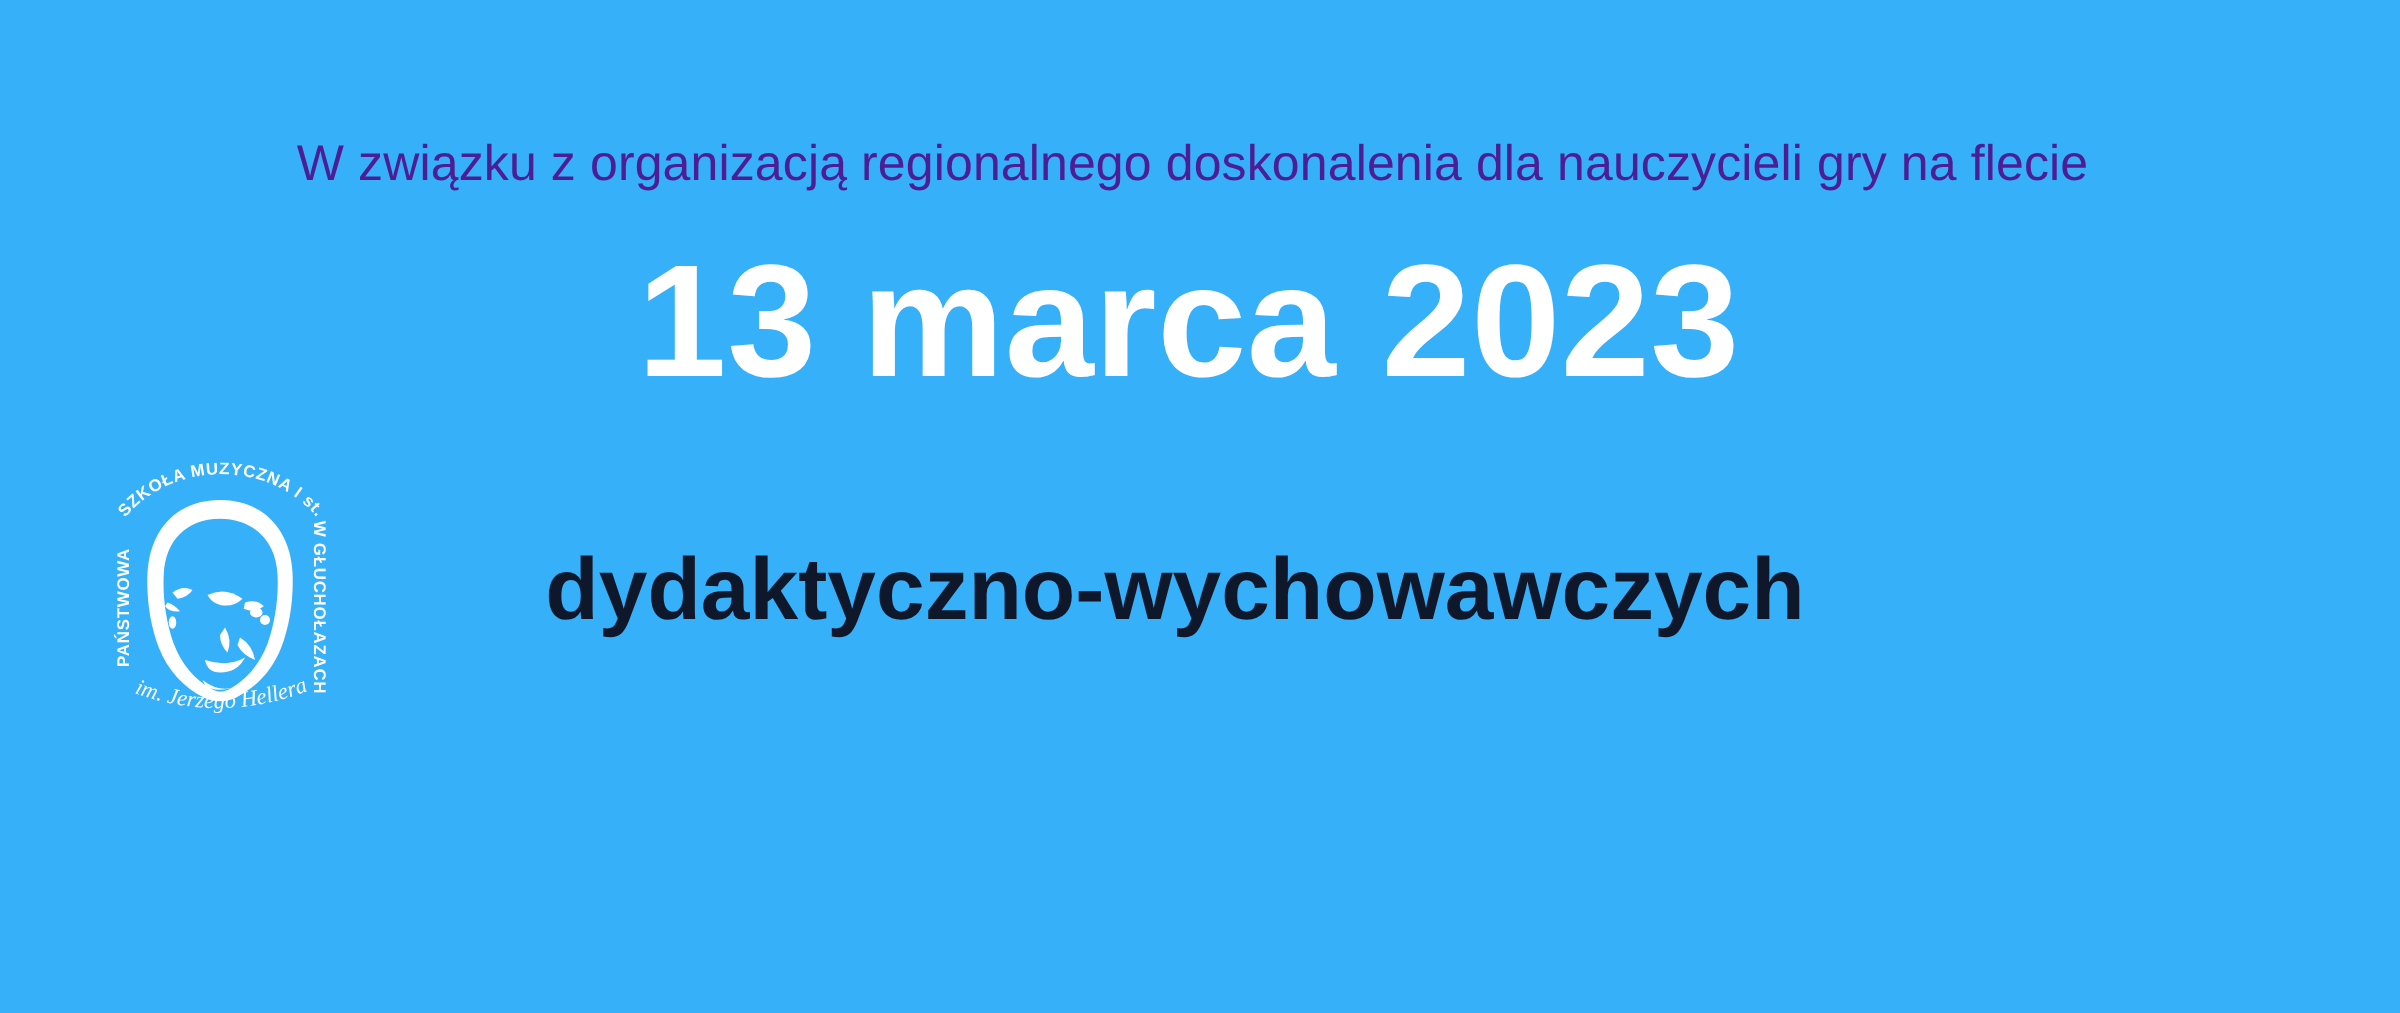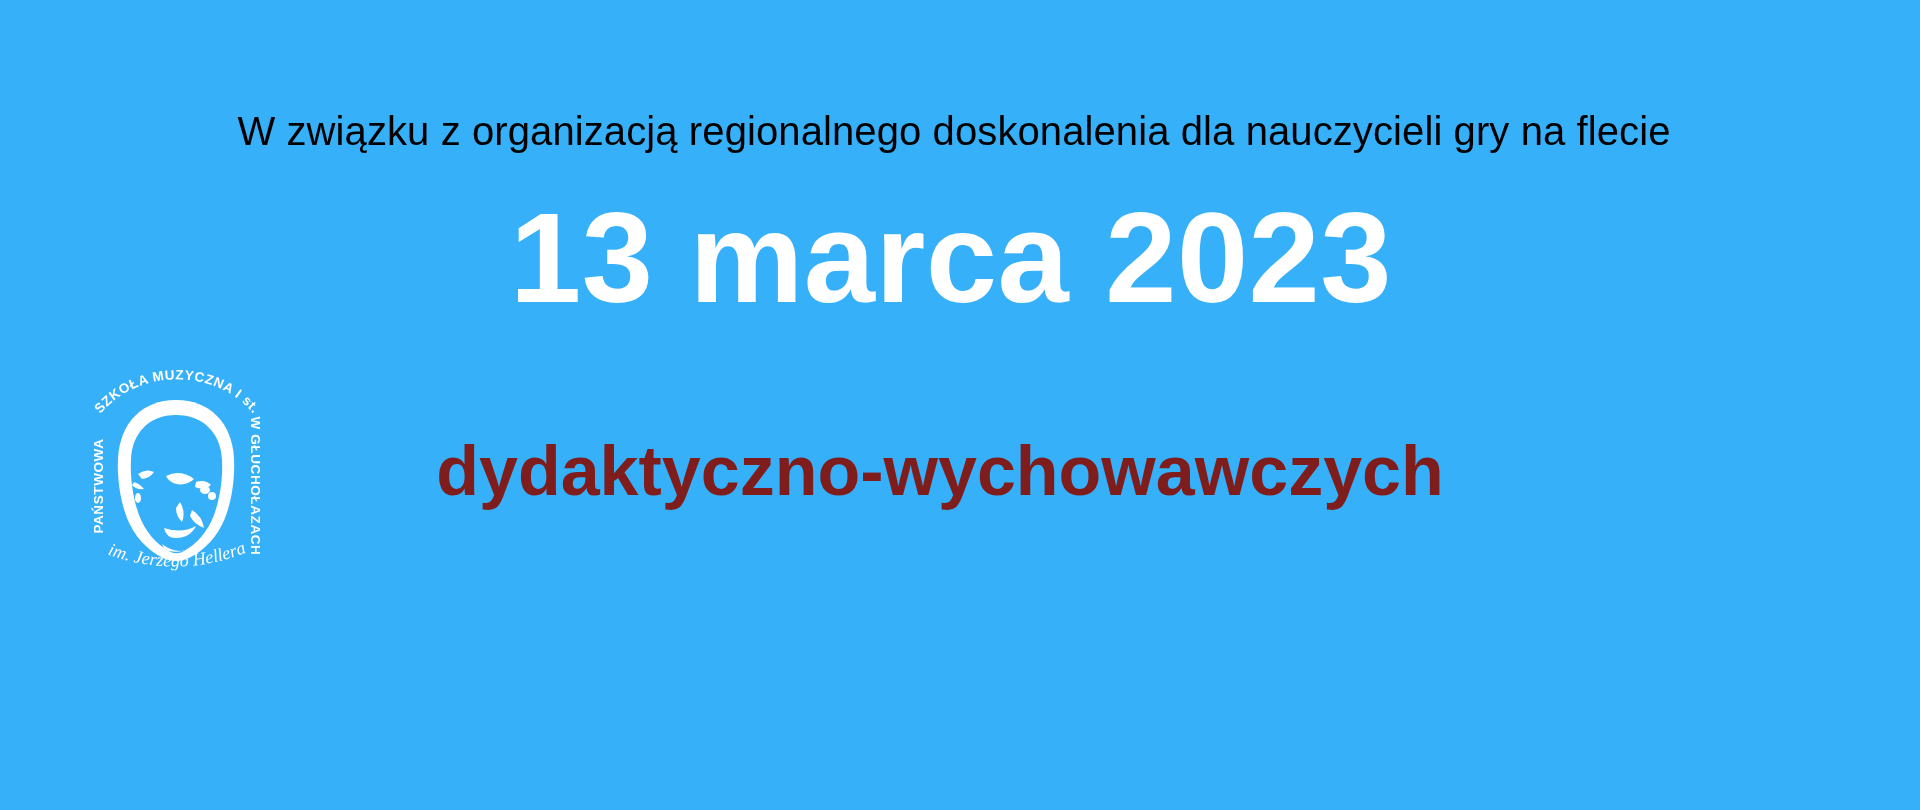--- a/index.html
+++ b/index.html
@@ -30,21 +30,21 @@
 
   .line-intro {
     position: absolute;
     left: 0;
     right: 0;
     top: 108px;
     font-size: 40px;
     font-weight: 400;
     letter-spacing: 0.1px;
     line-height: 1.15;
-    color: #000000;
+    color: #4c1d95;
     padding-right: 12px;
   }
 
   .line-date {
     position: absolute;
     left: 0;
     right: 0;
     top: 188px;
     font-size: 128px;
     font-weight: 700;
@@ -67,21 +67,21 @@
   }
 
   .line-body2 {
     position: absolute;
     left: 0;
     right: 0;
     top: 432px;
     font-size: 70px;
     font-weight: 700;
     line-height: 1.12;
-    color: #7f1d1d;
+    color: #0f172a;
     padding-right: 40px;
   }
 
   
   .logo {
     position: absolute;
     left: 76px;
     top: 370px;
     width: 200px;
     height: 210px;

